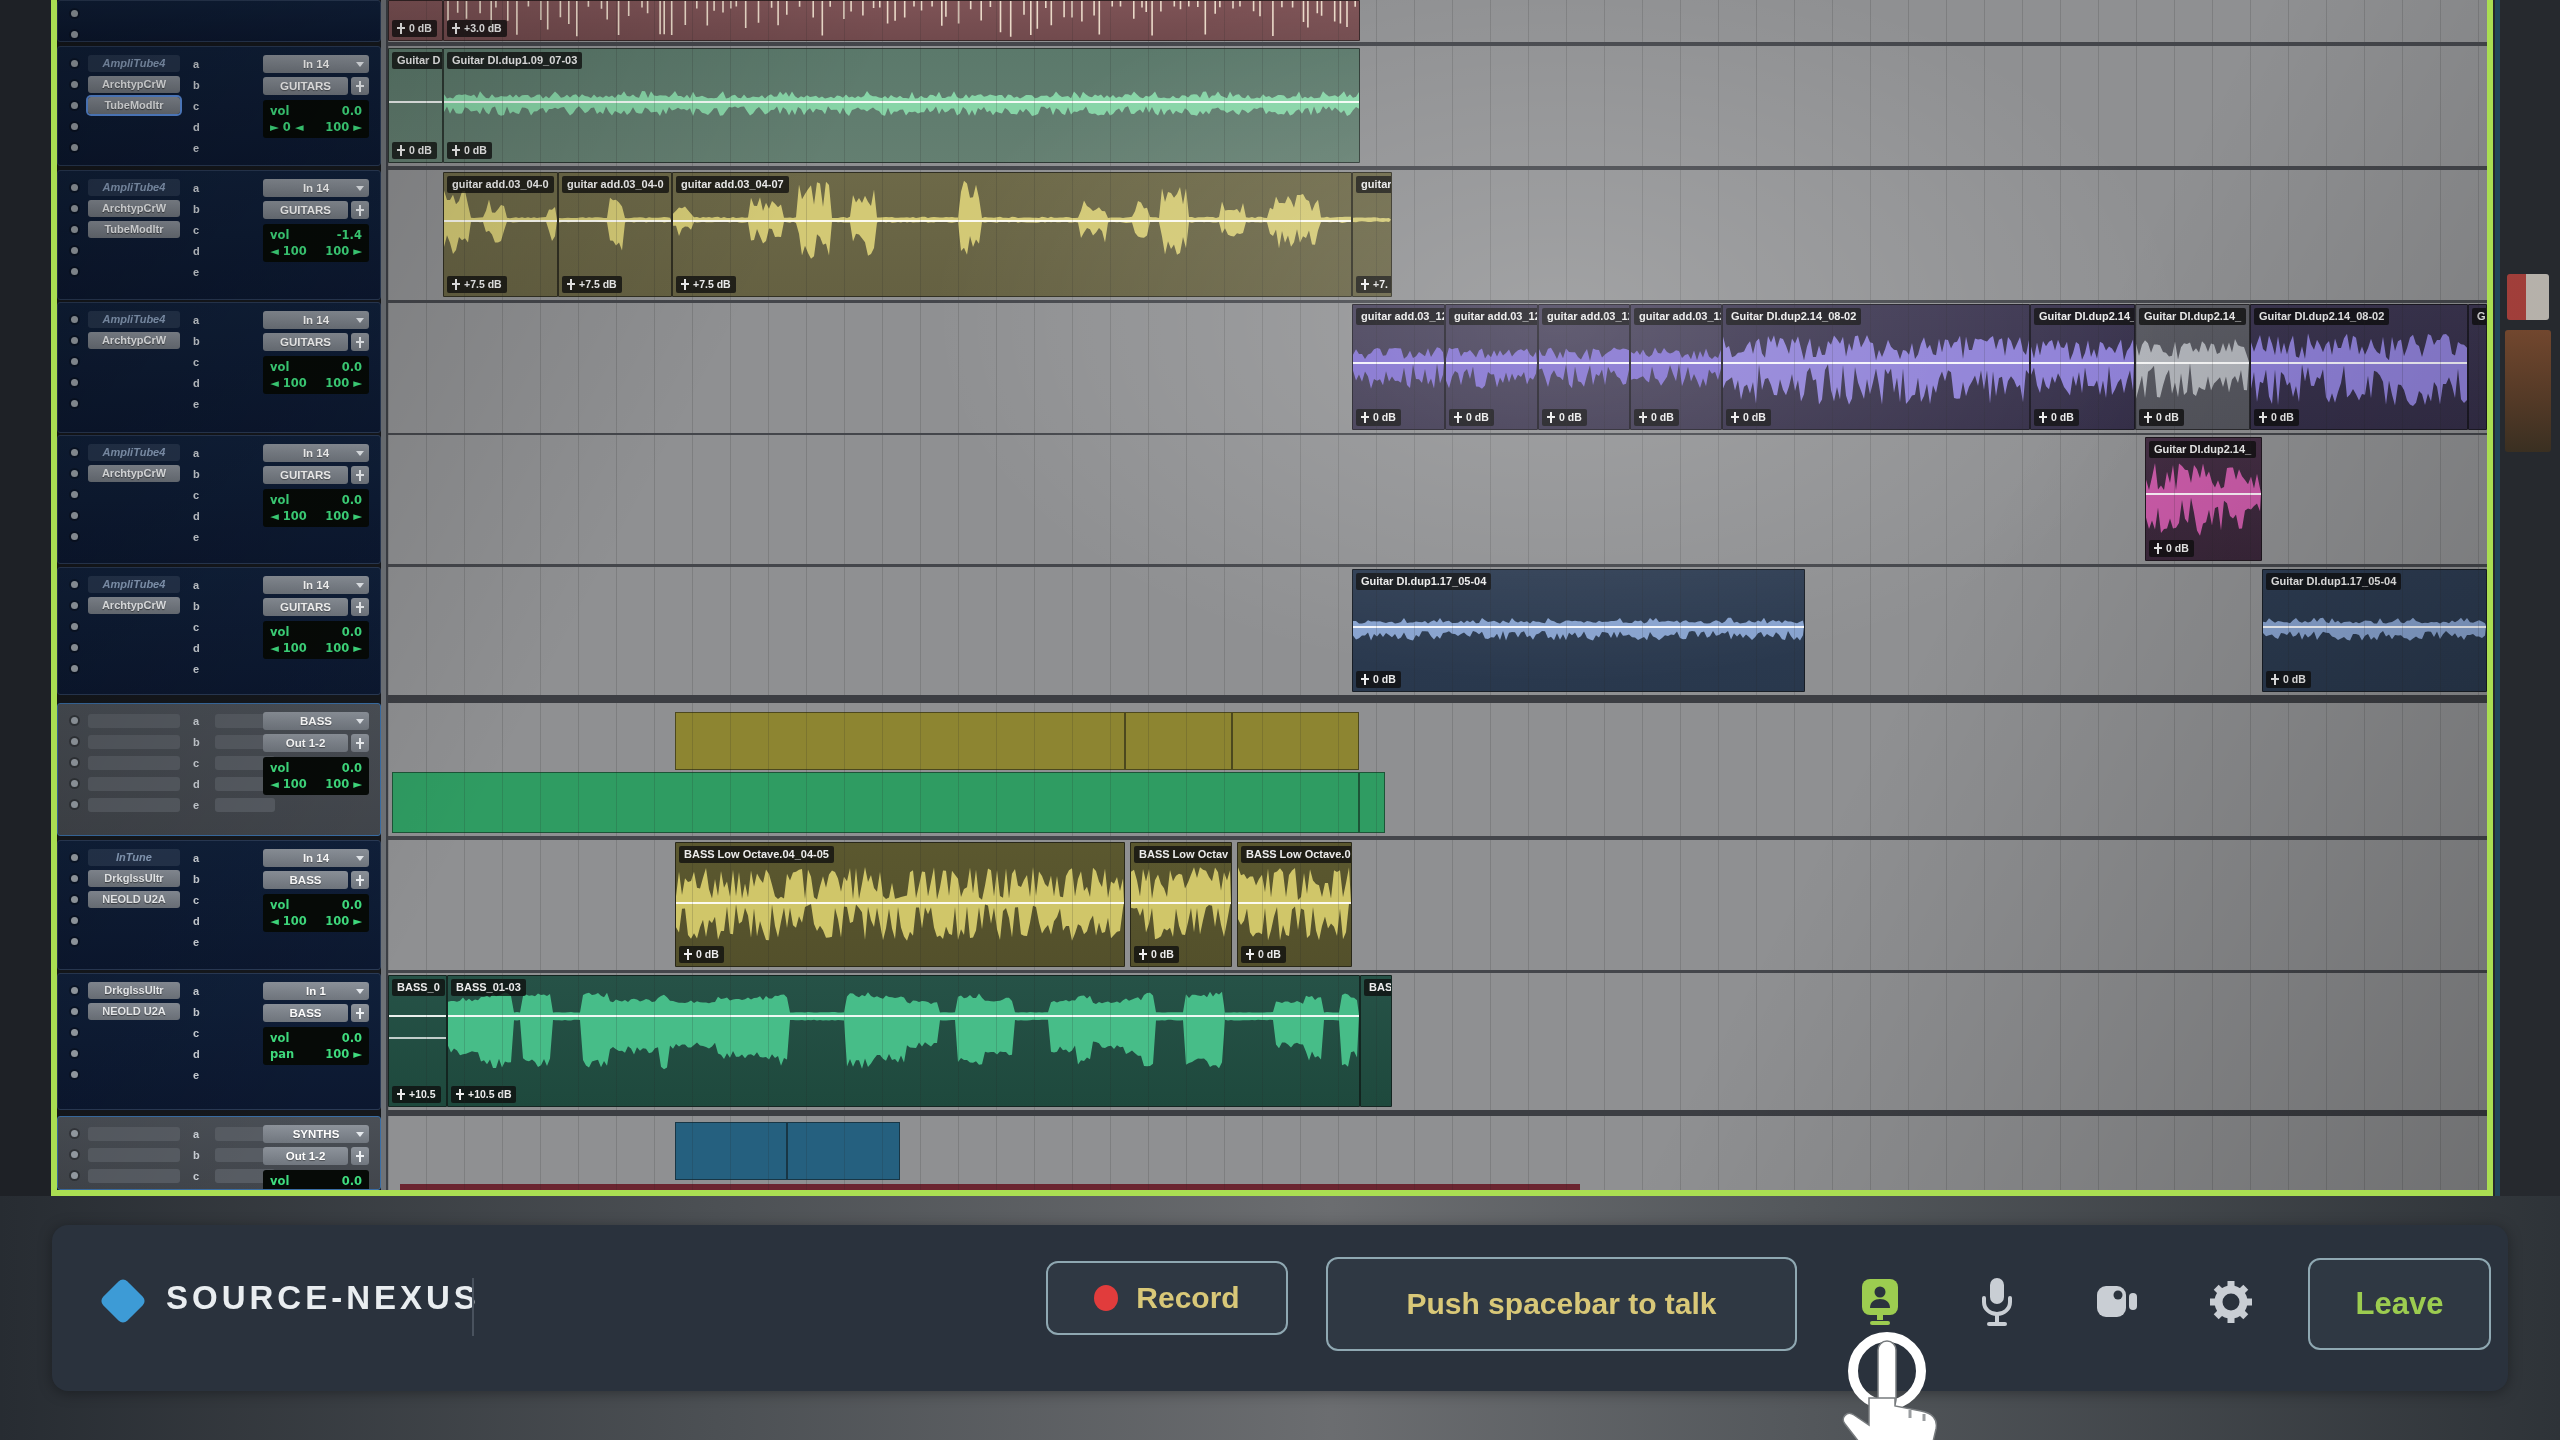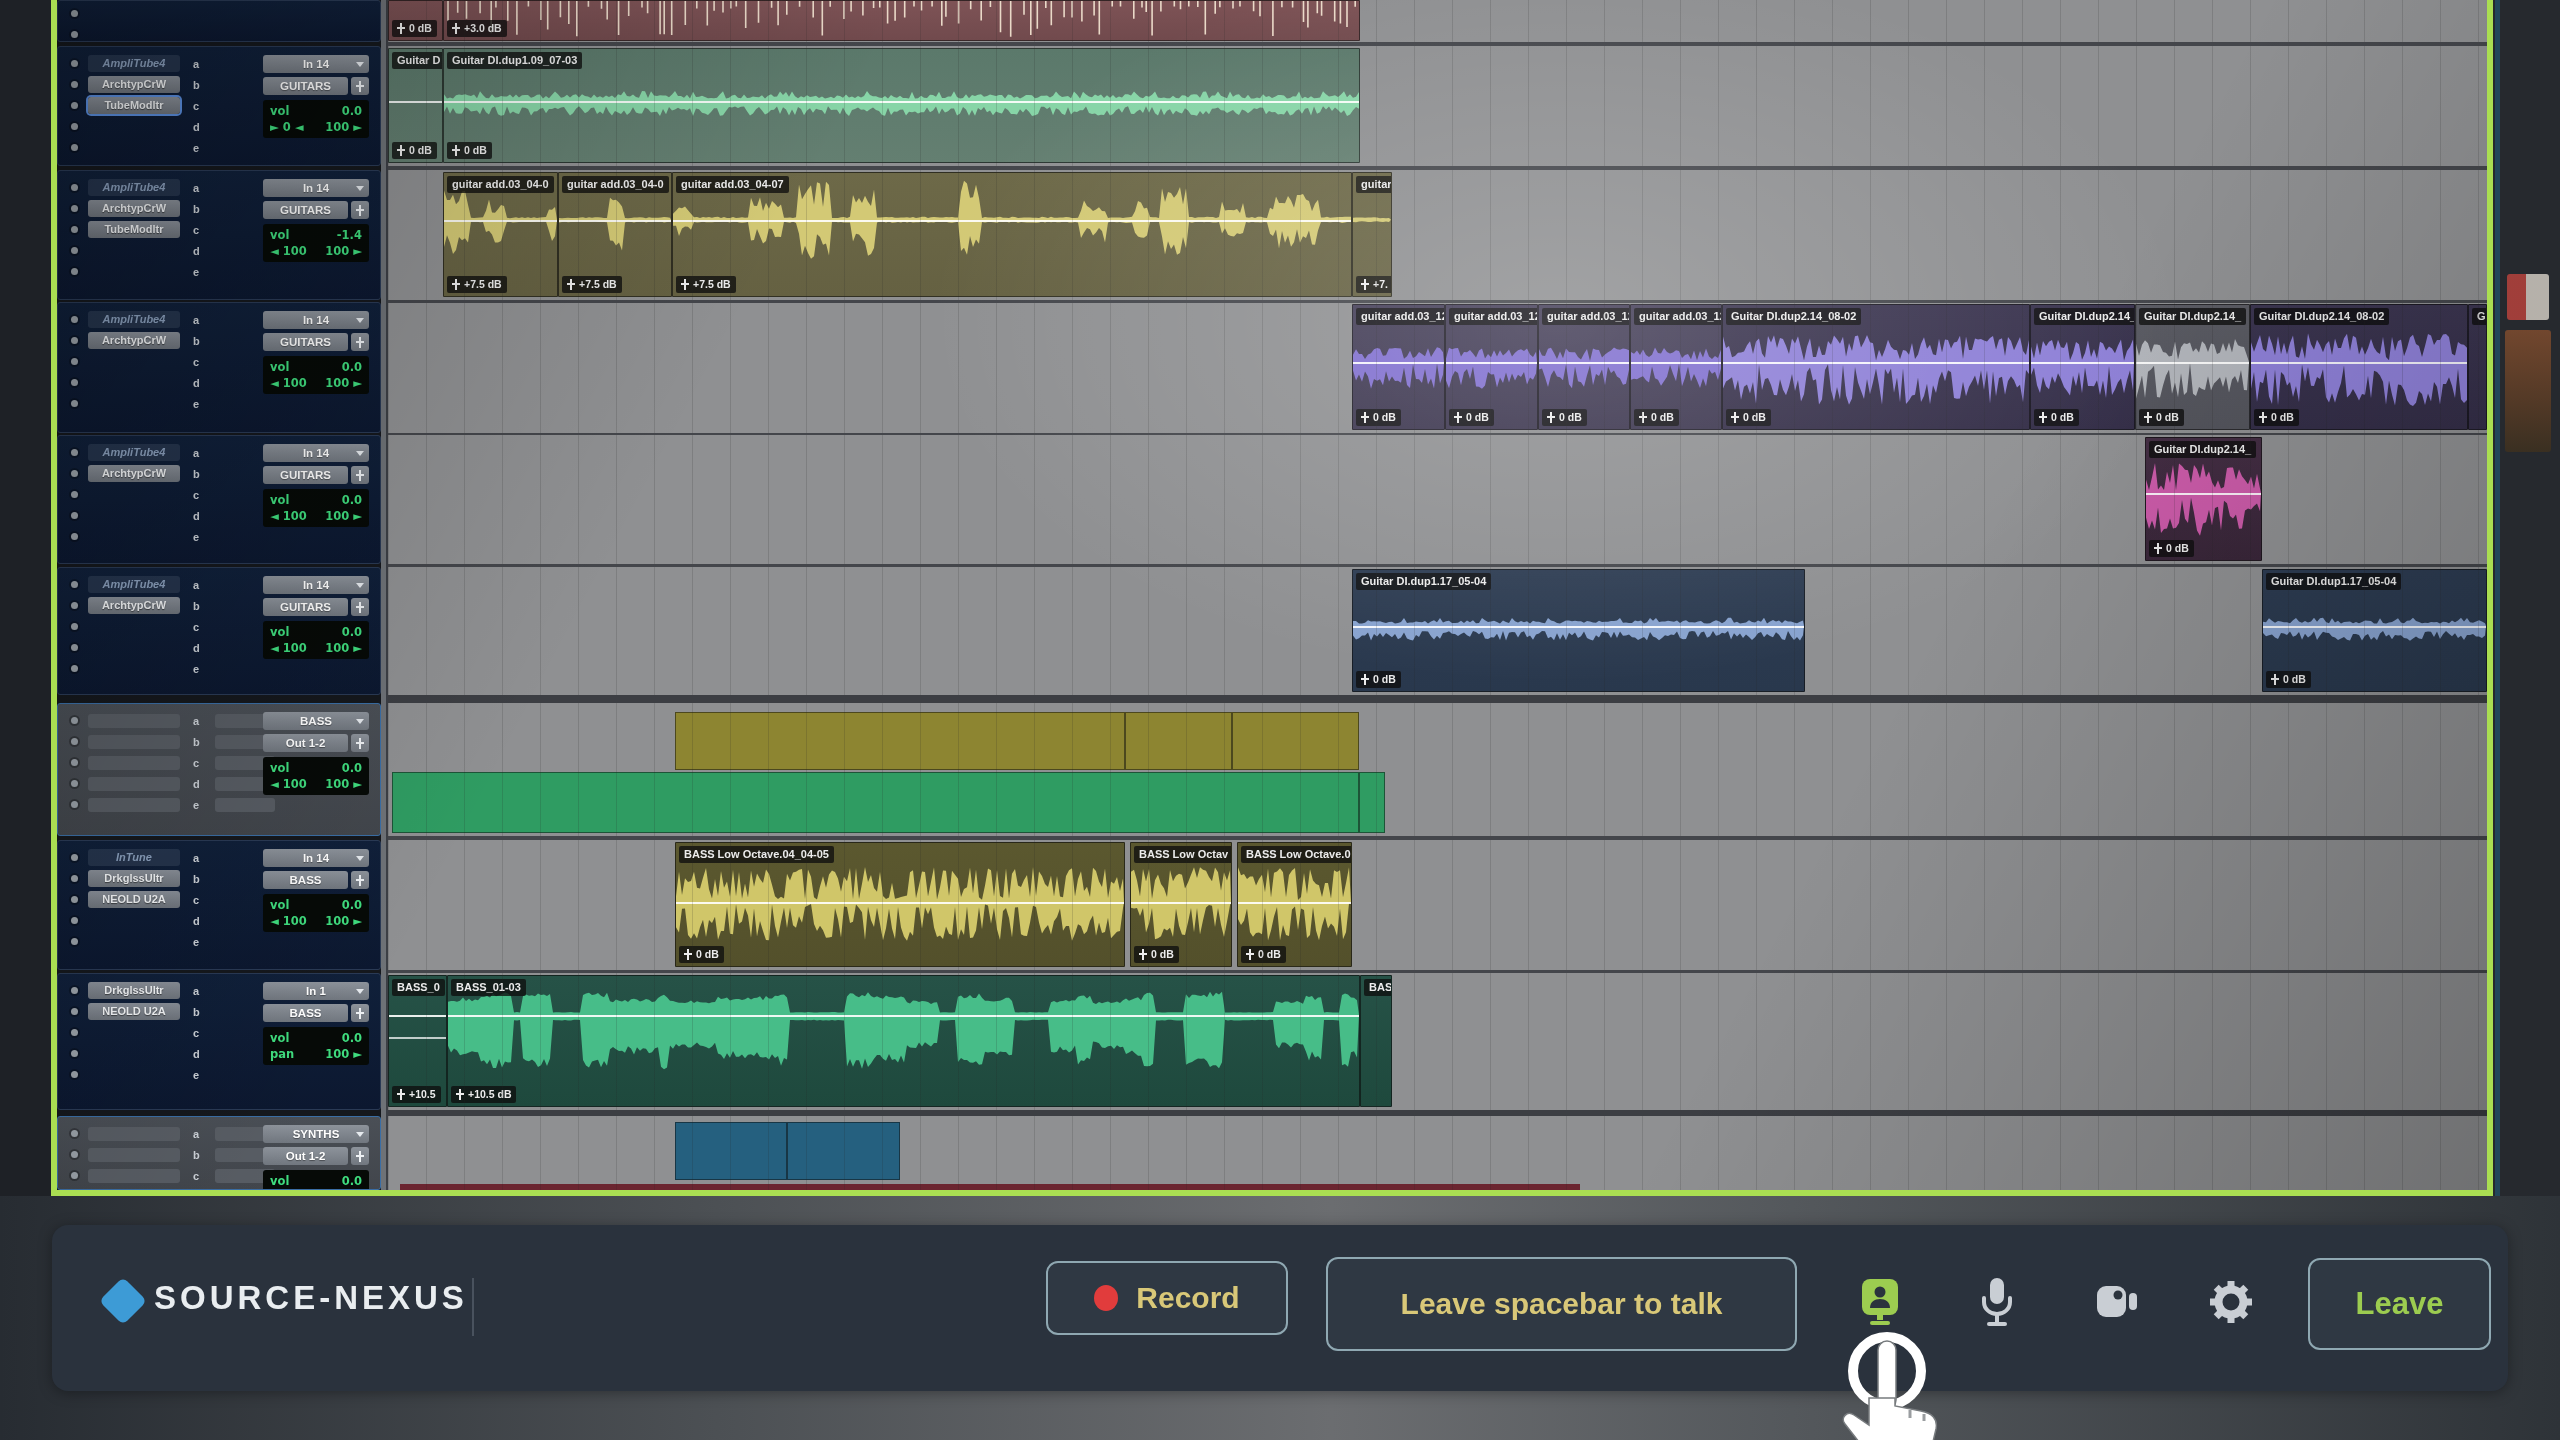--- a/index.html
+++ b/index.html
@@ -69,21 +69,21 @@
   .fol-mar{background:#6b2530;border:none;}
   #glare{position:absolute;inset:0;z-index:8;pointer-events:none;
     background:radial-gradient(900px 520px at 1500px 320px,rgba(255,255,255,.17),transparent 70%),
                linear-gradient(118deg,rgba(0,0,0,.24),transparent 28%,transparent 72%,rgba(0,0,0,.22));}
   
   #belowband{position:absolute;left:0;top:1196px;width:2560px;height:244px;
     background:linear-gradient(90deg,#272c32 0%,#4c5054 28%,#6b6d70 52%,#54585c 70%,#2e3338 100%);}
   #toolbar{position:absolute;left:52px;top:1225px;width:2456px;height:166px;background:#2a323d;border-radius:16px;box-shadow:0 2px 14px rgba(0,0,0,.35);z-index:30;}
   #brand{position:absolute;left:100px;top:1278px;display:flex;align-items:center;z-index:31;}
   #diamond{width:34px;height:34px;border-radius:6px;background:#3d9bd6;transform:rotate(45deg);margin:6px 14px 0 6px;}
-  #brandname{color:#e9edf0;font:700 33px "Liberation Sans",sans-serif;letter-spacing:4px;margin-left:0;}
+  #brandname{color:#e9edf0;font:700 33px "Liberation Sans",sans-serif;letter-spacing:4px;margin-left:12px;}
   #tbdivider{position:absolute;left:472px;top:1278px;width:2px;height:58px;background:#49525e;z-index:31;}
   .tbtn{position:absolute;border:2px solid #8fa8b2;border-radius:12px;background:rgba(58,68,80,.35);display:flex;align-items:center;justify-content:center;gap:18px;color:#d9c878;font:600 30px "Liberation Sans",sans-serif;z-index:31;cursor:pointer;box-sizing:border-box;}
   #recordbtn{left:1046px;top:1261px;width:242px;height:74px;}
   #recdot{width:24px;height:26px;border-radius:50%;background:#e13c3c;}
   #pushbtn{left:1326px;top:1257px;width:471px;height:94px;}
   #leavebtn{left:2308px;top:1258px;width:183px;height:92px;color:#9ccc50;font-size:31px;}
   .icobox{position:absolute;top:1274px;width:52px;height:56px;display:flex;align-items:center;justify-content:center;z-index:31;cursor:pointer;}
   #cursor{position:absolute;left:1832px;top:1326px;z-index:60;pointer-events:none;}
 </style>
 </head>
@@ -879,21 +879,21 @@
     <div id="brandname">SOURCE-NEXUS</div>
   </div>
   <div id="tbdivider"></div>
 
   <div class="tbtn" id="recordbtn">
     <span id="recdot"></span>
     <span>Record</span>
   </div>
 
   <div class="tbtn" id="pushbtn">
-    <span>Leave spacebar to talk</span>
+    <span>Push spacebar to talk</span>
   </div>
 
   <div class="icobox" style="left:1854px">
     <svg width="44" height="50" viewBox="0 0 44 50">
       <rect x="4" y="2" width="36" height="36" rx="8" fill="#9ccc50"></rect>
       <circle cx="22" cy="15" r="5.5" fill="#2b333d"></circle>
       <path d="M12 31 c0-6 4.5-9 10-9 s10 3 10 9 z" fill="#2b333d"></path>
       <rect x="19" y="38" width="6" height="5" fill="#9ccc50"></rect>
       <rect x="12" y="44" width="20" height="4" rx="2" fill="#9ccc50"></rect>
     </svg>

